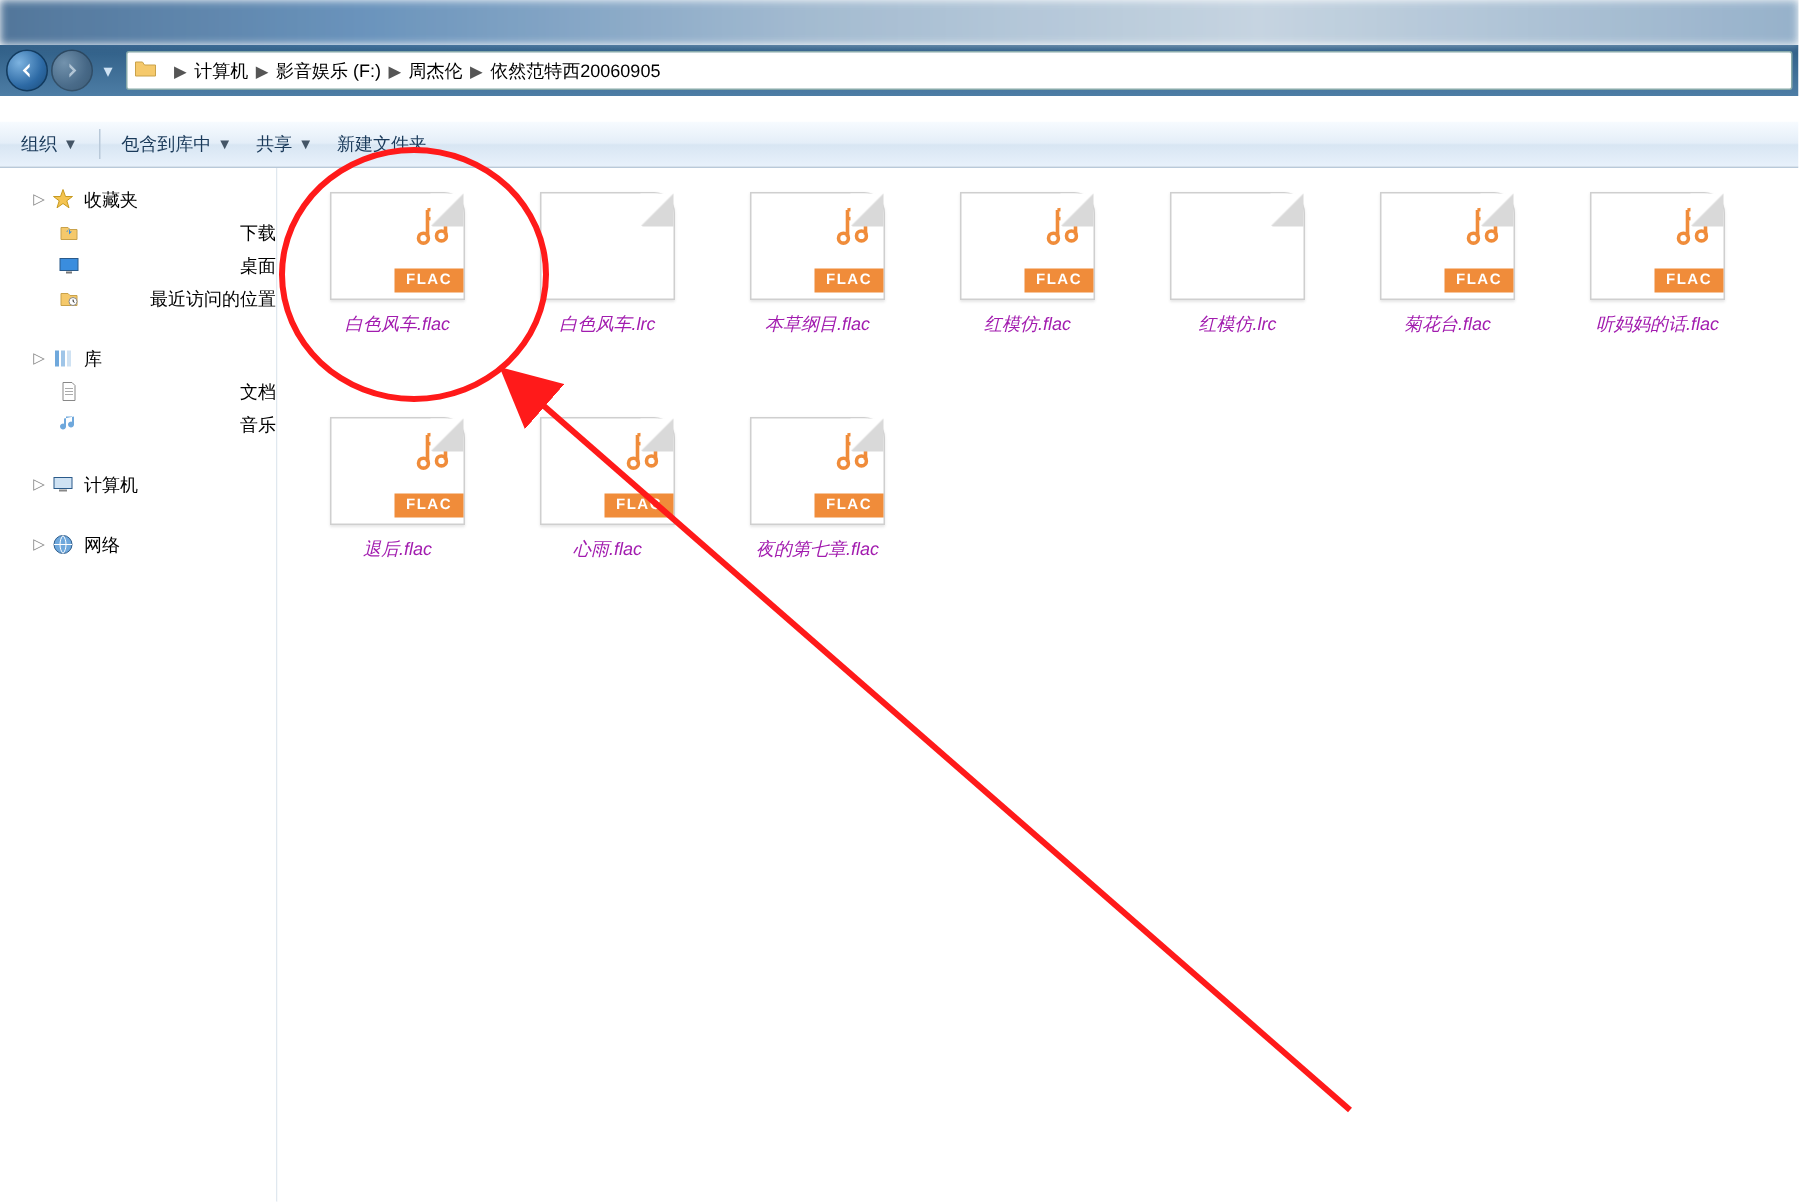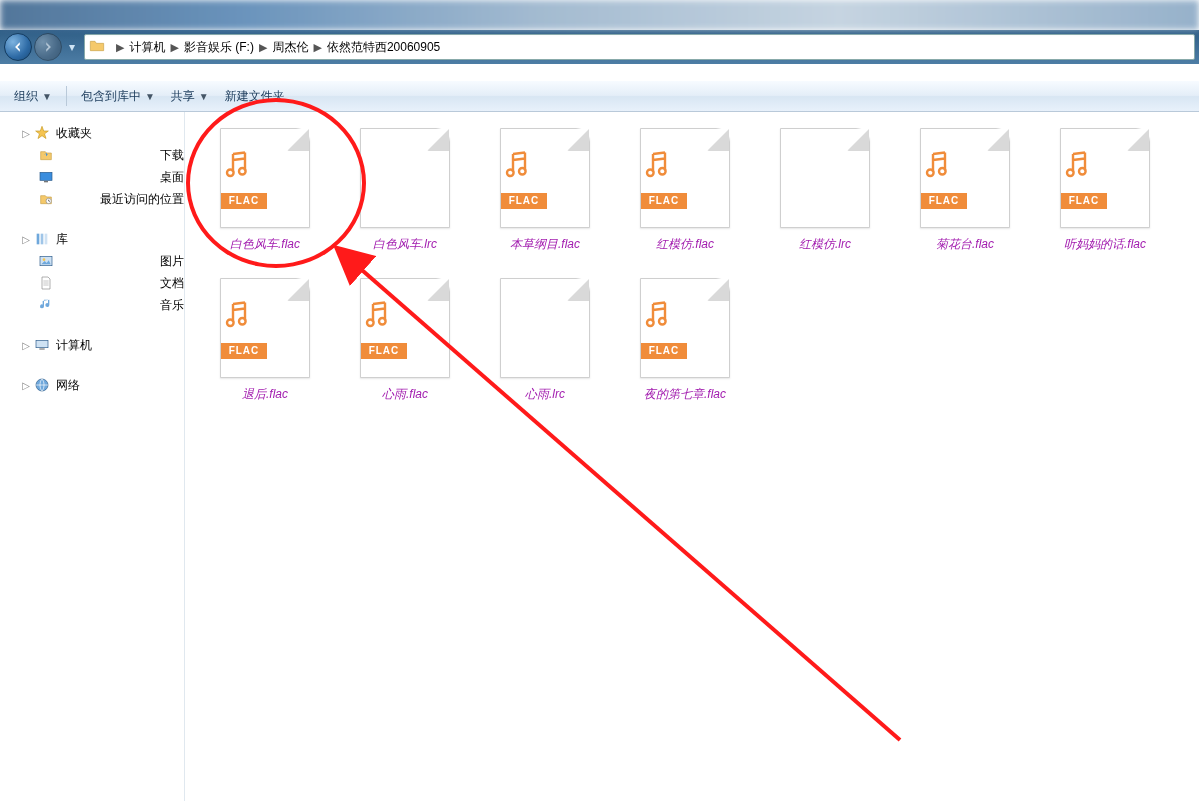--- a/index.html
+++ b/index.html
@@ -33,21 +33,21 @@
 .tree-spacer { height:18px; }
 .tree-item { display:flex; align-items:center; height:22px; padding-left:14px; cursor:pointer; color:#000; }
 .tree-item.child { padding-left:32px;justify-content:space-between; }
 .tree-item .ticon { width:16px; height:16px; margin-right:6px; display:flex; align-items:center; justify-content:center; }
 .tree-expander { width:12px; text-align:center; color:#888; font-size:10px; margin-right:2px; }
 
 
 .content { flex:1; position:relative; background:#fff; padding:10px 0 0 10px; overflow:auto; }
 .filegrid { display:flex; flex-wrap:wrap; align-content:flex-start; }
 .fileitem { width:140px; height:150px; display:flex; flex-direction:column; align-items:center; justify-content:flex-start; padding-top:6px; cursor:pointer; }
-.thumb { width:90px; height:100px; background:#fff; border:1px solid #cfcfcf; border-top-right-radius:14px; position:relative; display:flex; flex-direction:column; align-items:flex-start; justify-content:center; box-shadow:0 1px 2px rgba(0,0,0,.1); }
+.thumb { width:90px; height:72px; background:#fff; border:1px solid #cfcfcf; border-top-right-radius:14px; position:relative; display:flex; flex-direction:column; align-items:flex-end; justify-content:center; box-shadow:0 1px 2px rgba(0,0,0,.1); }
 .thumb::before { content:""; position:absolute; top:0; right:0; width:22px; height:22px; background:linear-gradient(135deg,#fff 48%,#d9d9d9 52%); border-bottom-left-radius:2px; }
 .thumb-note svg { width:36px; height:36px; }
 .thumb-tag { margin-top:6px; width:46px; height:16px; background:#f08c3a; color:#fff; font-size:10px; letter-spacing:1px; display:flex; align-items:center; justify-content:center; font-weight:bold; }
 .fname { margin-top:8px; color:#a21caf; text-align:center; max-width:130px; word-break:break-all;font-style:italic; }
 
 
 .annot { position:absolute; left:0; top:0; width:100%; height:100%; pointer-events:none; }
 .circle { position:absolute; border:4px solid #ff1a1a; border-radius:50%; }
 
 
@@ -157,30 +157,20 @@
             <rect x="4" y="4" width="4" height="16" fill="#6fa8dc"></rect>
             <rect x="10" y="4" width="4" height="16" fill="#9fc5e8"></rect>
             <rect x="16" y="4" width="4" height="16" fill="#cfe2f3"></rect>
           </svg>
         </span>
       <span>库</span>
     </div>
     <div class="tree-item child">
       <span class="ticon">
           <svg viewBox="0 0 24 24">
-            <rect x="3" y="5" width="18" height="14" fill="#cfe2f3" stroke="#2a5a8a"></rect>
-            <circle cx="9" cy="10" r="2" fill="#f5c451"></circle>
-            <path fill="#6fa8dc" d="M5 17l5-5 3 3 3-4 3 6z"></path>
-          </svg>
-        </span>
-      <span>图片</span>
-    </div>
-    <div class="tree-item child">
-      <span class="ticon">
-          <svg viewBox="0 0 24 24">
             <path fill="#fff" stroke="#888" d="M6 3h9l3 3v15H6z"></path>
             <path stroke="#aaa" d="M8 9h8M8 12h8M8 15h8"></path>
           </svg>
         </span>
       <span>文档</span>
     </div>
     <div class="tree-item child">
       <span class="ticon">
           <svg viewBox="0 0 24 24">
             <path fill="#6fa8dc" d="M9 4v10a3 3 0 1 1-2-2.8V6l10-2v8a3 3 0 1 1-2-2.8V4z"></path>
@@ -295,24 +285,20 @@
         <div class="fileitem">
           <div class="thumb">
             <div class="thumb-note"><svg viewBox="0 0 24 24">
                 <path fill="none" stroke="#f08c3a" stroke-width="1.6" d="M8 4v12M16 3v12M8 4l8-1M8 8l8-1"></path>
                 <circle cx="6.2" cy="16.5" r="2.2" fill="none" stroke="#f08c3a" stroke-width="1.6"></circle>
                 <circle cx="14.2" cy="15.5" r="2.2" fill="none" stroke="#f08c3a" stroke-width="1.6"></circle>
               </svg></div>
             <div class="thumb-tag">FLAC</div>
           </div>
           <div class="fname">心雨.flac</div>
-        </div>
-        <div class="fileitem">
-          <div class="thumb blank"></div>
-          <div class="fname">心雨.lrc</div>
         </div>
         <div class="fileitem">
           <div class="thumb">
             <div class="thumb-note"><svg viewBox="0 0 24 24">
                 <path fill="none" stroke="#f08c3a" stroke-width="1.6" d="M8 4v12M16 3v12M8 4l8-1M8 8l8-1"></path>
                 <circle cx="6.2" cy="16.5" r="2.2" fill="none" stroke="#f08c3a" stroke-width="1.6"></circle>
                 <circle cx="14.2" cy="15.5" r="2.2" fill="none" stroke="#f08c3a" stroke-width="1.6"></circle>
               </svg></div>
             <div class="thumb-tag">FLAC</div>
           </div>

